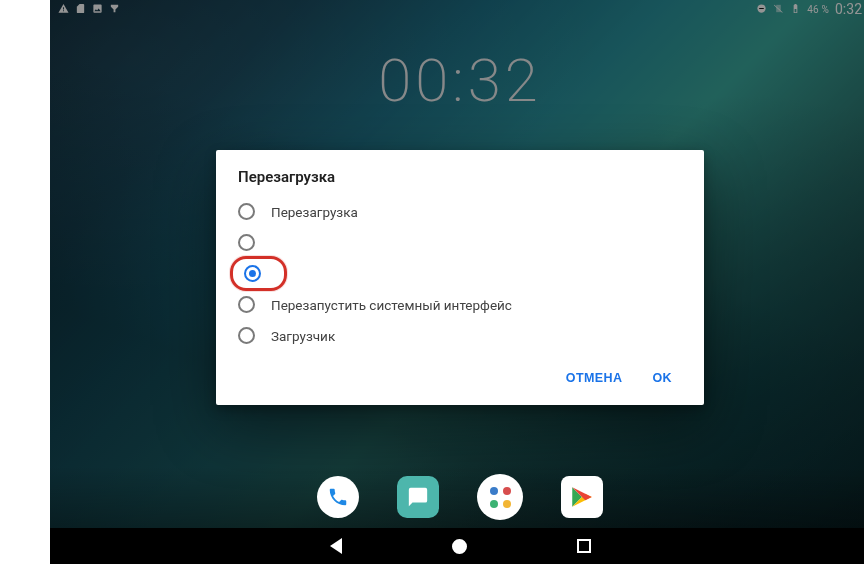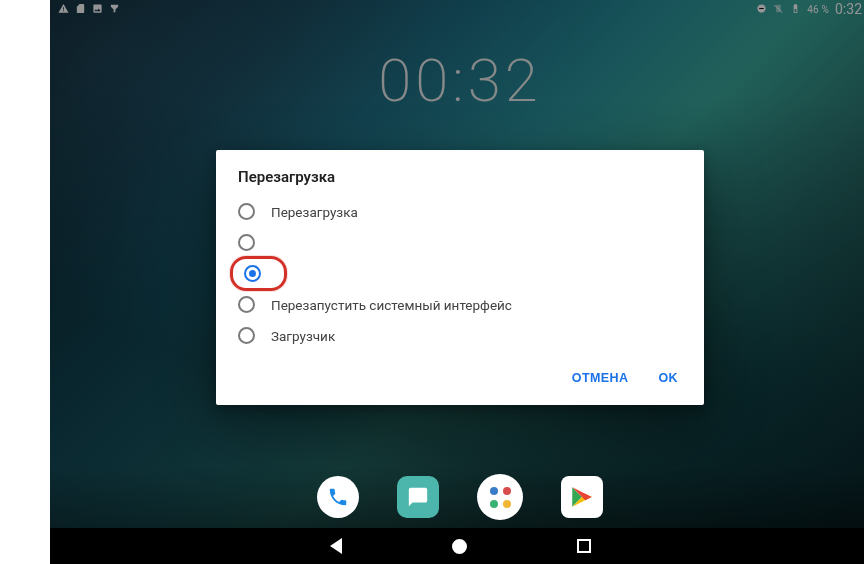--- a/index.html
+++ b/index.html
@@ -37,21 +37,21 @@
   }
   .dialog-title { font-size:15px; font-weight:600; color:#212121; padding:0 22px 10px 22px; }
   .options { padding:0 6px; }
   .opt { display:flex; align-items:center; gap:16px; padding:7px 16px; border-radius:4px; cursor:pointer; }
   .radio { width:17px; height:17px; border:2px solid #7a7a7a; border-radius:50%; position:relative; flex:0 0 17px; }
   .radio.sel { border-color:#1a73e8; }
   .radio.sel::after { content:""; position:absolute; left:3px; top:3px; width:7px; height:7px; border-radius:50%; background:#1a73e8; }
   .opt-label { font-size:13.5px; color:#424242; }
   .highlight-wrap { position:relative; display:inline-block; margin-left:6px; }
   .highlight-ring { position:absolute; left:2px; top:-2px; right:-10px; bottom:-2px; border:3px solid #d33028; border-radius:16px; box-shadow:0 0 0 1px rgba(211,48,40,.15); pointer-events:none; }
-  .dialog-actions { display:flex; justify-content:flex-end; gap:22px; padding:14px 22px 8px 22px; }
+  .dialog-actions { display:flex; justify-content:flex-end; gap:22px; padding:14px 28px 8px 22px; }
   .dlg-btn { background:none; border:none; color:#1a73e8; font-size:12.5px; font-weight:600; letter-spacing:.4px; cursor:pointer; padding:6px 4px; }
 
   
   .dock { position:absolute; left:0; right:0; bottom:36px; height:62px; display:flex; justify-content:center; align-items:center; gap:38px; }
   .dock-bg { position:absolute; left:0; right:0; bottom:36px; height:62px; background:linear-gradient(to top, rgba(0,0,0,.35), rgba(0,0,0,0)); }
   .app-icon { width:42px; height:42px; border-radius:8px; display:flex; align-items:center; justify-content:center; position:relative; }
   .ic-phone { background:#fff; border-radius:50%; }
   .ic-phone svg { width:22px; height:22px; fill:#1e88e5; }
   .ic-sms { background:#4db6ac; border-radius:10px; }
   .ic-sms svg { width:22px; height:22px; fill:#fff; }

